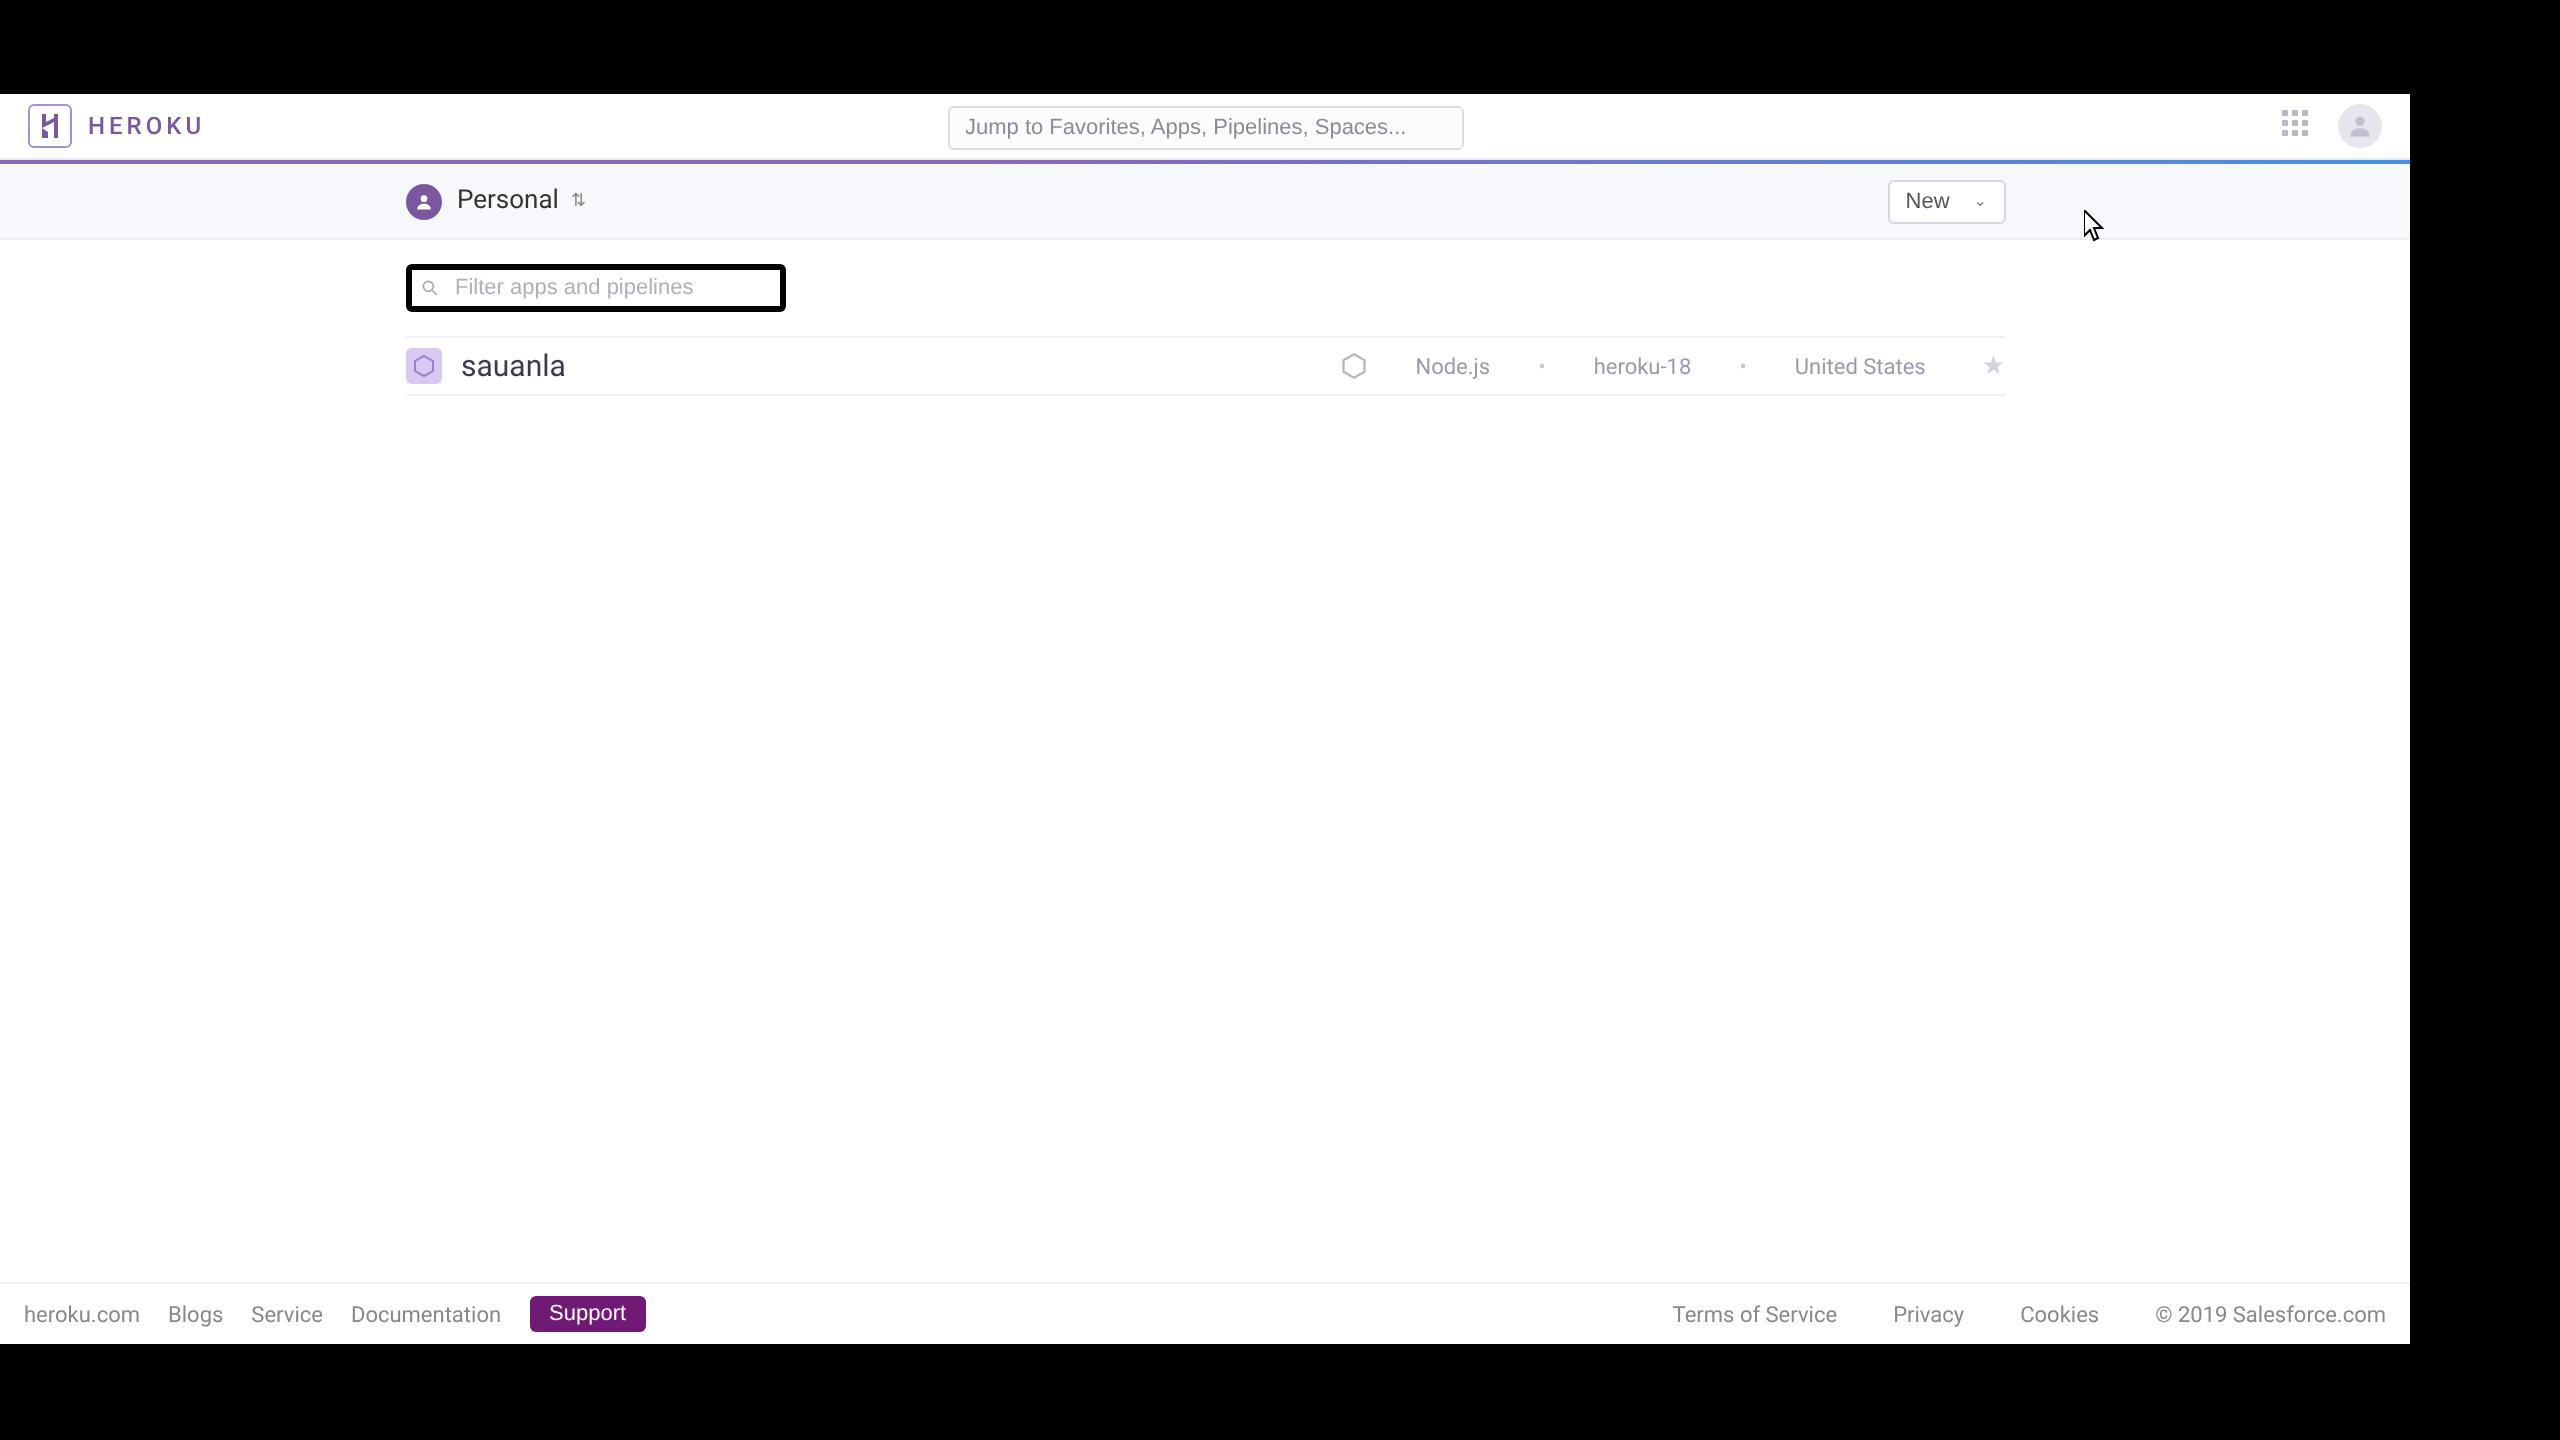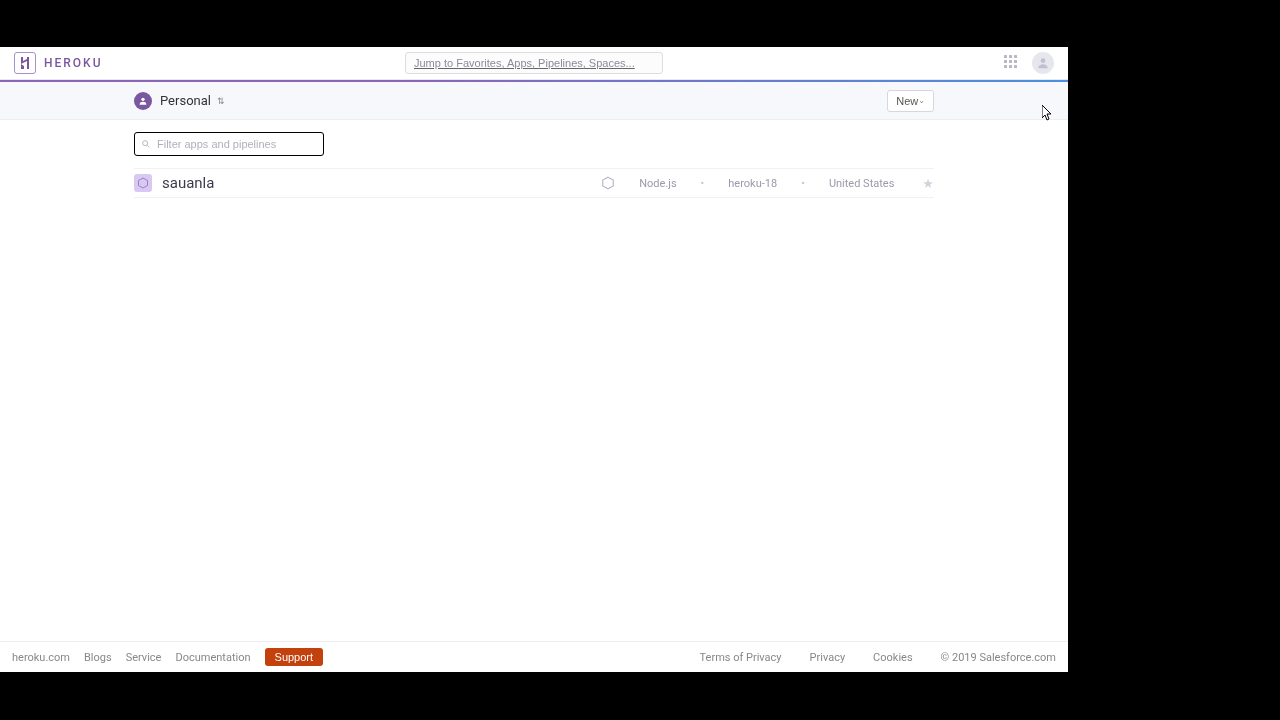--- a/index.html
+++ b/index.html
@@ -1,56 +1,56 @@
 <!DOCTYPE html>
 <html><head>
 <meta charset="utf-8">
 <style>
   * { box-sizing: border-box; margin: 0; padding: 0; }
   html, body { width: 1280px; height: 720px; font-family: -apple-system, BlinkMacSystemFont, "Segoe UI", Roboto, Helvetica, Arial, sans-serif; background: #000; color: #333; }
-  .viewport { position: absolute; top: 47px; left: 0; width: 1068px; height: 625px; background: #fff; display: flex; flex-direction: column; }
+  .viewport { position: absolute; top: 47px; left: 0; width: 1205px; height: 625px; background: #fff; display: flex; flex-direction: column; }
   .topbar { height: 33px; background: #fff; border-bottom: 1px solid #e7e7ec; display: flex; align-items: center; padding: 0 14px; }
   .logo-box { width: 22px; height: 22px; border: 1px solid #a692c9; border-radius: 3px; display: flex; align-items: center; justify-content: center; margin-right: 8px; }
   .logo-box svg { width: 10px; height: 14px; }
   .brand { font-size: 12px; letter-spacing: 2px; color: #79589f; font-weight: 500; }
   .search-main { flex: none; margin-left: auto; margin-right: auto; position: absolute; left: 50%; transform: translateX(-50%); }
-  .search-main input { width: 258px; height: 22px; border: 1px solid #ddd; border-radius: 3px; font-size: 11px; padding: 0 8px; color: #666; background: #fcfcfd; text-decoration: underline; }
+  .search-main input { width: 258px; height: 22px; border: 1px solid #ddd; border-radius: 3px; font-size: 11px; padding: 0 8px; color: #666; background: #fcfcfd; }
   .search-main input::placeholder { color: #8a8a9a; }
   .topbar-right { margin-left: auto; display: flex; align-items: center; gap: 12px; }
   .grid-icon { width: 16px; height: 16px; display: grid; grid-template-columns: repeat(3,3px); grid-template-rows: repeat(3,3px); gap: 2px; }
   .grid-icon span { background: #b7b7c6; border-radius: 0.5px; }
   .avatar { width: 22px; height: 22px; border-radius: 50%; background: #e6e6ee; display: flex; align-items: center; justify-content: center; }
   .avatar svg { width: 14px; height: 14px; fill: #c0c0d0; }
   .gradient-line { height: 2px; background: linear-gradient(90deg,#8966b8 0%, #8966b8 40%, #4a90e2 100%); }
   .subheader { height: 38px; background: #f7f8fb; border-bottom: 1px solid #eceef4; display: flex; align-items: center; }
   .content-col { width: 800px; margin: 0 auto; display: flex; align-items: center; height: 100%; justify-content: center; }
   .team-icon { width: 18px; height: 18px; border-radius: 50%; background: #79589f; display: flex; align-items: center; justify-content: center; margin-right: 8px; }
   .team-icon svg { width: 10px; height: 10px; fill: #fff; }
   .team-name { font-size: 13px; color: #333; margin-right: 6px; }
   .sort-icon { font-size: 9px; color: #888; letter-spacing: -2px; }
-  .new-btn { margin-left: auto; height: 22px; border: 1px solid #d6d6e0; background: #fff; border-radius: 3px; font-size: 11px; color: #555; padding: 0 8px; display: flex; align-items: center; gap: 0; cursor: pointer; }
+  .new-btn { margin-left: auto; height: 22px; border: 1px solid #d6d6e0; background: #fff; border-radius: 3px; font-size: 11px; color: #555; padding: 0 8px; display: flex; align-items: center; gap: 12px; cursor: pointer; }
   .new-btn .caret { font-size: 8px; color: #888; }
   .body-area { flex: 1; background: #fff; }
   .filter-row { width: 800px; margin: 0 auto; padding-top: 12px; }
   .filter-input-wrap { position: relative; width: 190px; }
   .filter-input-wrap svg { position: absolute; left: 7px; top: 50%; transform: translateY(-50%); width: 10px; height: 10px; fill: #aaa; }
-  .filter-input { width: 100%; height: 24px; border: 1px solid #000000; border-radius: 3px; font-size: 11px; padding: 0 4px 0 22px; color: #666; }
+  .filter-input { width: 100%; height: 24px; border: 3px solid #000000; border-radius: 3px; font-size: 11px; padding: 0 4px 0 22px; color: #666; }
   .filter-input::placeholder { color: #b0b0bc; }
   .app-list { width: 800px; margin: 12px auto 0; }
   .app-row { display: flex; align-items: center; height: 30px; border-top: 1px solid #f0f0f5; border-bottom: 1px solid #f0f0f5; }
   .app-hex { width: 18px; height: 18px; border-radius: 3px; background: #d9c9f2; display: flex; align-items: center; justify-content: center; margin-right: 10px; }
   .app-hex svg { width: 12px; height: 12px; }
   .app-name { font-size: 15px; color: #3b3b4f; }
   .app-right { margin-left: auto; display: flex; align-items: center; gap: 24px; font-size: 11px; color: #9a9aac; }
   .stack-hex { width: 14px; height: 14px; }
   .dot { color: #c6c6d2; }
   .star { color: #d2d2dc; font-size: 13px; margin-left: 4px; cursor: pointer; }
   .footer { height: 28px; border-top: 1px solid #eee; display: flex; align-items: center; padding: 15px 12px; font-size: 11px; color: #888; background: #fff; }
   .footer a { color: #888; text-decoration: none; margin-right: 14px; }
-  .support-btn { background: #c2410c; color: #fff; border: none; border-radius: 3px; height: 18px; padding: 0 10px; font-size: 11px; cursor: pointer; }
+  .support-btn { background: #701a75; color: #fff; border: none; border-radius: 3px; height: 18px; padding: 0 10px; font-size: 11px; cursor: pointer; }
   .footer-right { margin-left: auto; display: flex; align-items: center; gap: 14px; }
   .cursor { position: absolute; left: 1042px; top: 105px; width: 12px; height: 17px; pointer-events: none; z-index: 999; }
 </style>
 </head>
 <body>
 
 <div class="viewport">
 
   <div class="topbar">
     <div class="logo-box">
@@ -141,21 +141,21 @@
   </div>
 
   <div class="footer">
     <a>heroku.com</a>
     <a>Blogs</a>
     <a>Service</a>
     <a>Documentation</a>
     <button class="support-btn">Support</button>
 
     <div class="footer-right">
-      <a>Terms of Privacy</a>
+      <a>Terms of Service</a>
       <a>Privacy</a>
       <a>Cookies</a>
       <span>© 2019 Salesforce.com</span>
     </div>
   </div>
 
 </div>
 
 <svg class="cursor" viewBox="0 0 12 17">
   <path d="M0 0 L0 13 L3 10 L5 15 L7 14 L5 9 L9 9 Z" fill="#fff" stroke="#000" stroke-width="1"></path>

